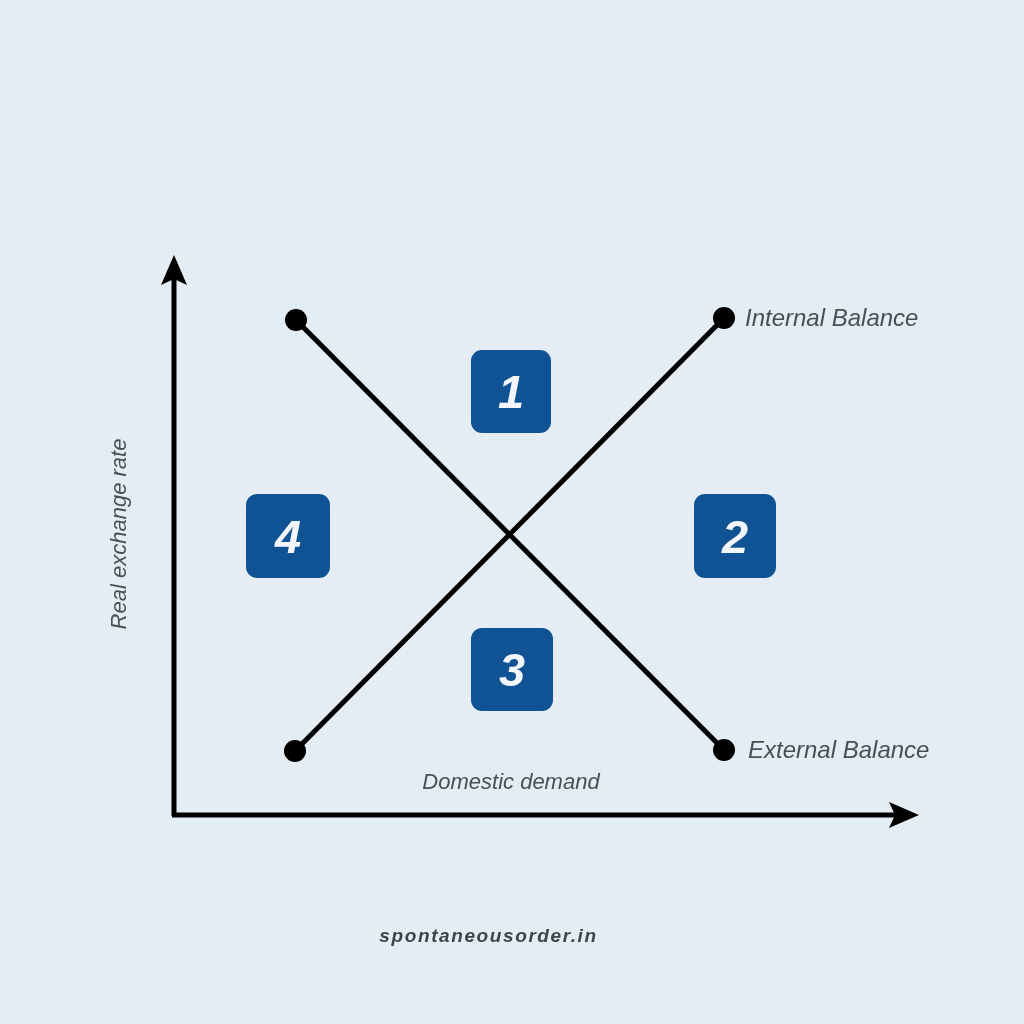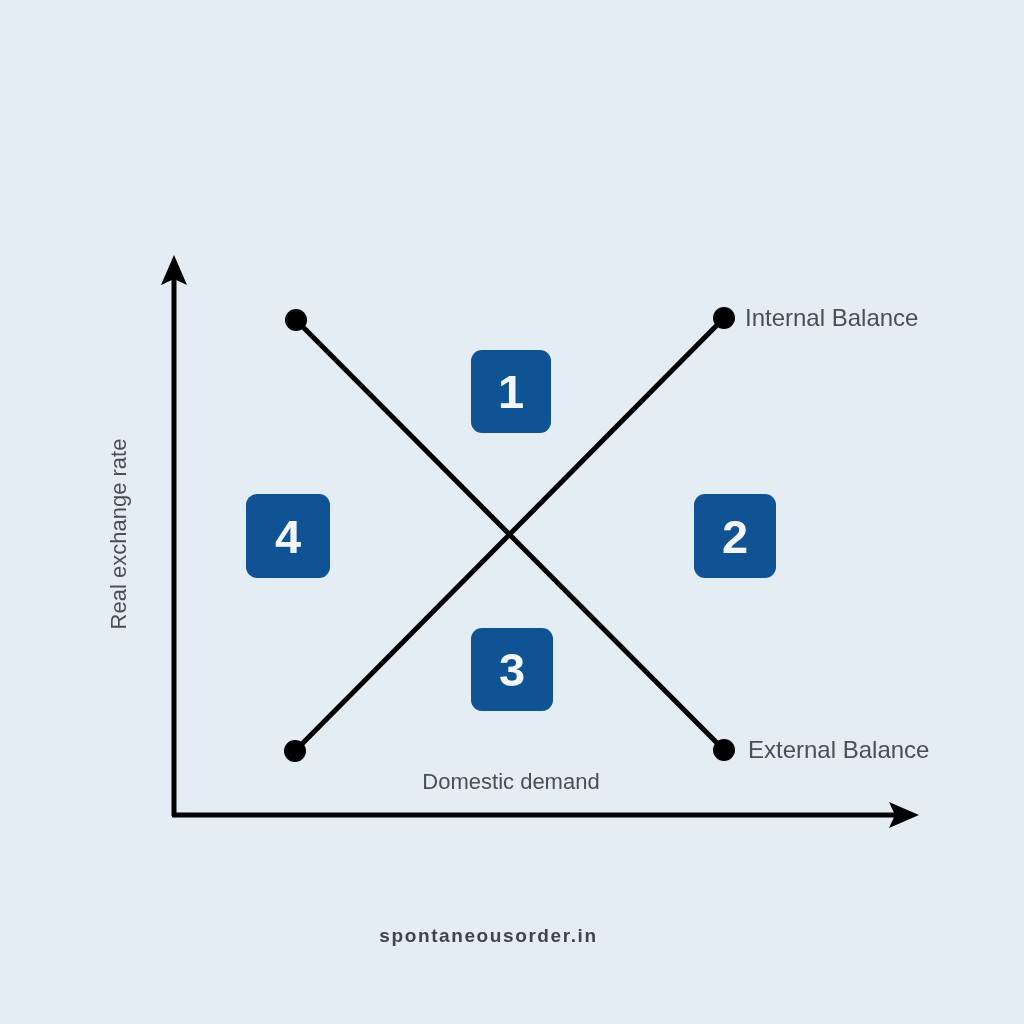--- a/index.html
+++ b/index.html
@@ -10,20 +10,21 @@
     width: 1024px;
     height: 1024px;
     background: #e4edf4;
     font-family: "Liberation Sans", sans-serif;
     overflow: hidden;
   }
   #stage {
     position: relative;
     width: 1024px;
     height: 1024px;
+    font-style: italic;
   }
   #diagram-svg {
     position: absolute;
     top: 0;
     left: 0;
     width: 1024px;
     height: 1024px;
   }
   .svg-text {
     font-family: "Liberation Sans", sans-serif;

